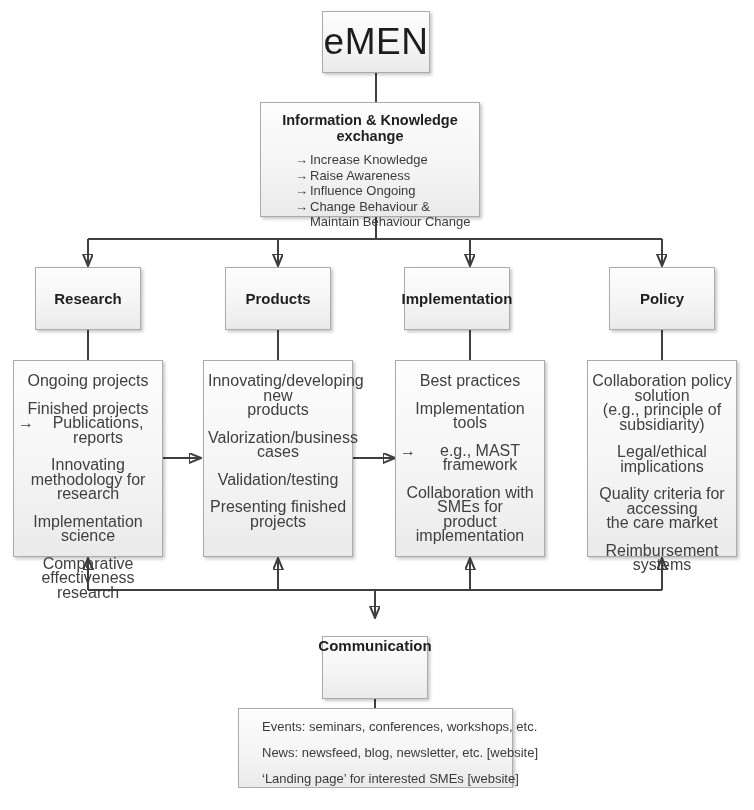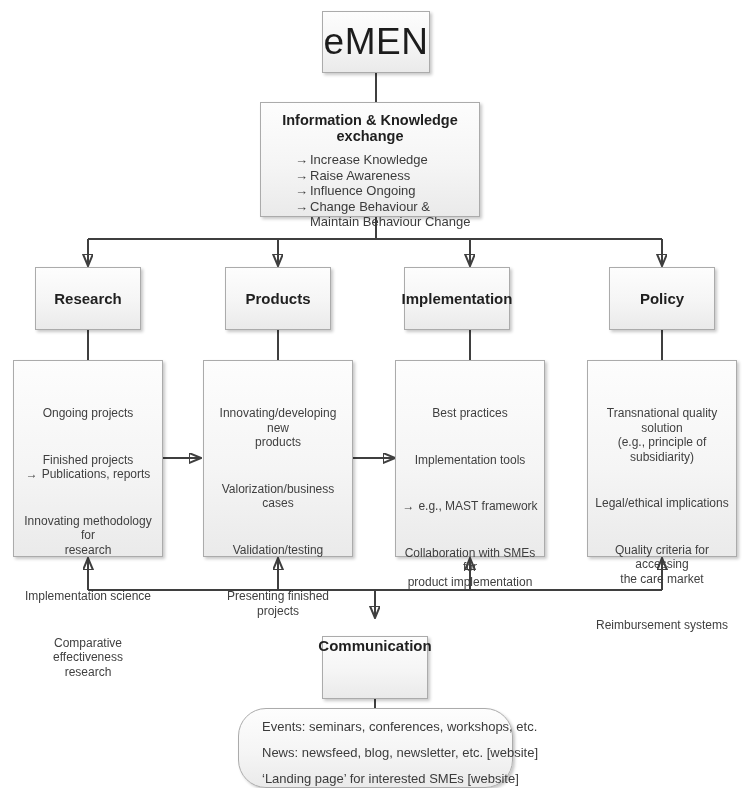--- a/index.html
+++ b/index.html
@@ -21,25 +21,25 @@
   .exchange-title{font-size:14.5px;font-weight:bold;color:#1f1f1f;text-align:center;margin-bottom:8px;}
   .exchange-items{padding-left:34px;}
   .ex-item{display:flex;align-items:flex-start;font-size:13px;line-height:15.5px;}
   .ex-item .arr{flex:0 0 15px;}
   .ex-text{white-space:pre-line;}
   .pillar-box{top:267px;width:106px;height:63px;display:flex;align-items:center;justify-content:center;}
   .pillar-label{font-size:15px;font-weight:bold;color:#1f1f1f;}
   .p0{left:35px;} .p1{left:225px;} .p2{left:404px;} .p3{left:609px;}
   .detail-box{top:360px;width:150px;height:197px;padding:13px 4px 0;text-align:center;}
   .d0{left:13px;} .d1{left:203px;} .d2{left:395px;} .d3{left:587px;}
-  .d-item{font-size:12px;line-height:14.5px;margin-bottom:13px;color:#3f3f3f;margin-top:32px;}
+  .d-item{font-size:16px;line-height:14.5px;margin-bottom:13px;color:#3f3f3f;}
   .d-text{white-space:pre-line;}
   .d-sub{display:flex;justify-content:center;gap:4px;}
   .comm-box{left:322px;top:620px;width:106px;height:63px;display:flex;justify-content:center;margin-top:16px;}
-  .bottom-box{left:238px;top:708px;width:275px;height:80px;padding:9px 0 0 23px;border-radius:28px;}
+  .bottom-box{left:238px;top:708px;width:275px;height:80px;padding:9px 0 0 23px;}
   .b-line{font-size:13px;line-height:17px;margin-bottom:9px;white-space:nowrap;}
   .arr{color:#3f3f3f;}
 </style>
 </head>
 <body>
 
 <div class="canvas">
 
   <svg class="connectors" viewBox="0 0 754 810">
     <defs>
@@ -170,21 +170,21 @@
       </div>
     </div>
     <div class="d-item">
       <div class="d-text">Collaboration with SMEs for
 product implementation</div>
     </div>
   </div>
 
   <div class="box detail-box d3">
     <div class="d-item">
-      <div class="d-text">Transnational quality solution
+      <div class="d-text">Collaboration policy solution
 (e.g., principle of
 subsidiarity)</div>
     </div>
     <div class="d-item">
       <div class="d-text">Legal/ethical implications</div>
     </div>
     <div class="d-item">
       <div class="d-text">Quality criteria for accessing
 the care market</div>
     </div>

